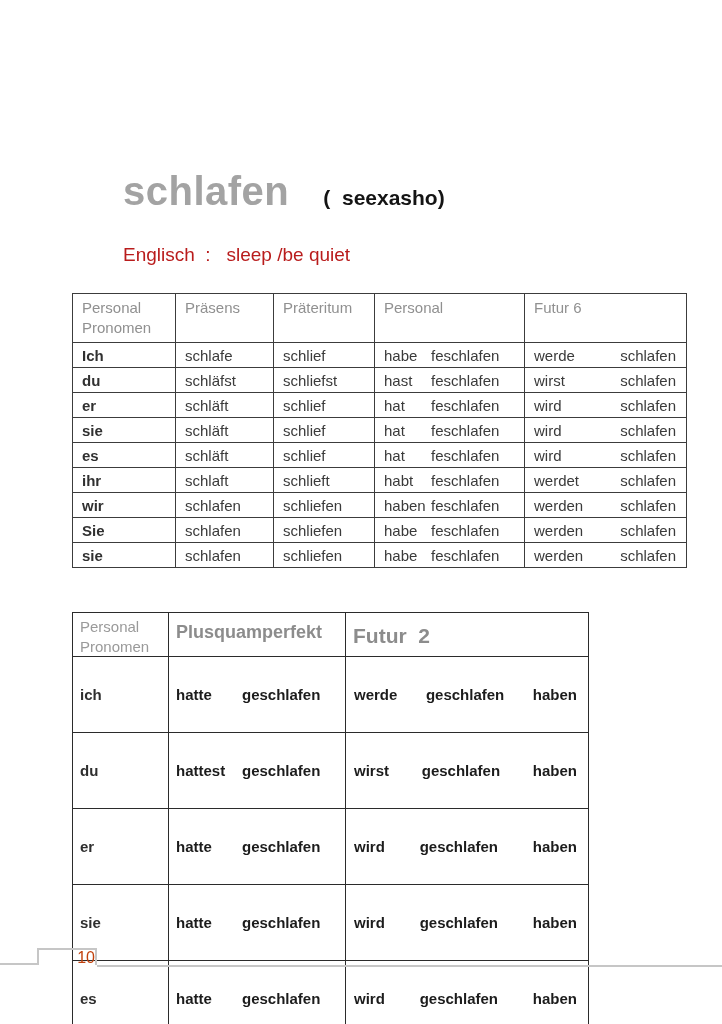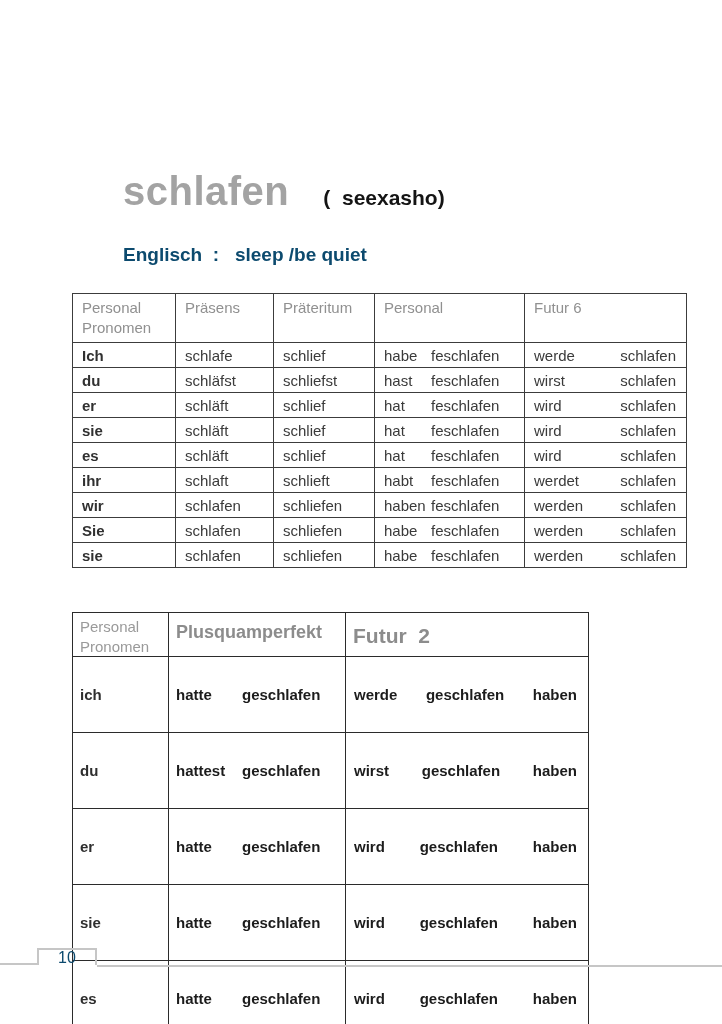--- a/index.html
+++ b/index.html
@@ -21,21 +21,21 @@
   .verb-title {
     font-size: 40px; font-weight: bold; color: #a3a3a3;
     line-height: 1.05; letter-spacing: 0.5px; white-space: pre;
   }
   .pronunciation {
     font-size: 21px; font-weight: bold; color: #141414;
     margin-left: 34px; white-space: pre;
   }
   .subtitle {
     position: absolute; left: 123px; top: 244px;
-    font-size: 19px; font-weight: bold; color: #0c4a6e;
+    font-size: 19px; font-weight: normal; color: #b91c1c;
     white-space: pre;
   }
 
   
   table { border-collapse: collapse; table-layout: fixed; }
   td, th { overflow: hidden; }
 
   
   .table1-wrap { position: absolute; left: 72px; top: 293px; }
   .table1-wrap table { width: 614px; }
@@ -85,22 +85,22 @@
   
   .footer {
     position: absolute; left: 0; right: 0; top: 948px;
     display: flex; align-items: flex-start;
   }
   .footer .line-left  { width: 37px;  border-top: 2px solid #c6c6c6; margin-top: 15px; }
   .footer .line-right { flex: 1;      border-top: 2px solid #c6c6c6; margin-top: 17px; }
   .footer .tab {
     width: 60px; height: 17px;
     border: 2px solid #c6c6c6; border-bottom: none;
-    text-align: center;
-    font-size: 16px; line-height: 16px; color: #0c4a6e;
+    text-align: right;
+    font-size: 16px; line-height: 16px; color: #c2410c;
   }
 </style>
 </head>
 <body>
 
 <div class="page">
 
   <div class="title-row">
     <span class="verb-title">schlafen</span>
     <span class="pronunciation">(  seexasho)</span>

